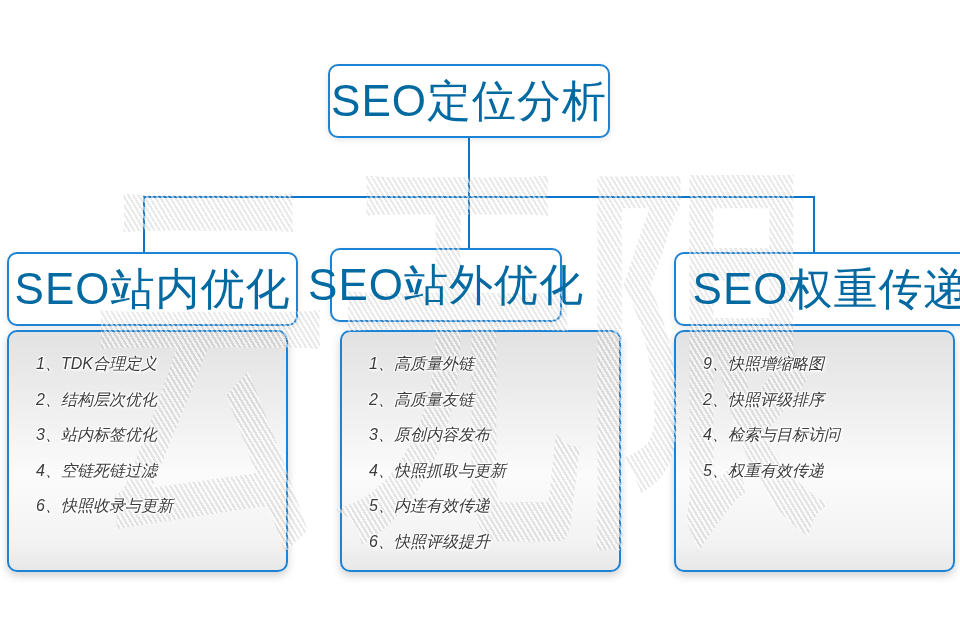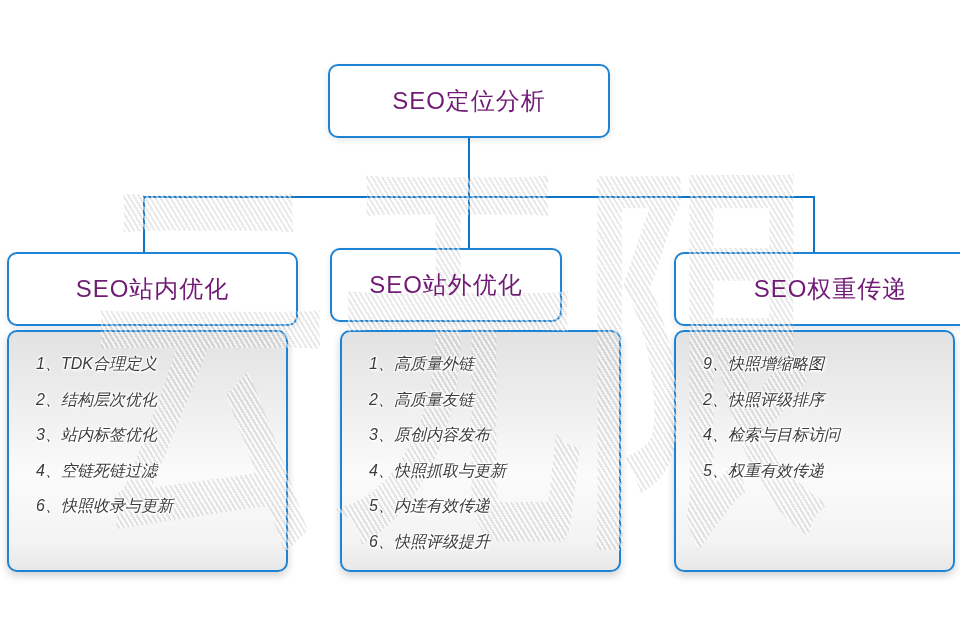--- a/index.html
+++ b/index.html
@@ -28,21 +28,21 @@
   .drop-right { left:813px; top:196px; width:2px;  height:57px; }
 
   
   .node {
     position:absolute; box-sizing:border-box;
     border:2px solid #1d83d4; border-radius:10px; background:#ffffff;
     display:flex; align-items:center; justify-content:center;
     box-shadow:0 2px 6px rgba(0,0,0,0.10);
   }
   .node .node-label {
-    position:relative; z-index:2; font-size:24px; color:#701a75;
+    position:relative; z-index:2; font-size:44px; color:#0369a1;
     letter-spacing:1px; white-space:nowrap;
   }
   .top-box { left:328px; top:64px;  width:282px; height:74px; }
   .head-1  { left:7px;   top:252px; width:291px; height:74px; }
   .head-2  { left:330px; top:248px; width:232px; height:74px; }
   .head-3  { left:674px; top:252px; width:313px; height:74px; }
 
   
   .panel {
     position:absolute; top:330px; width:281px; height:242px;

